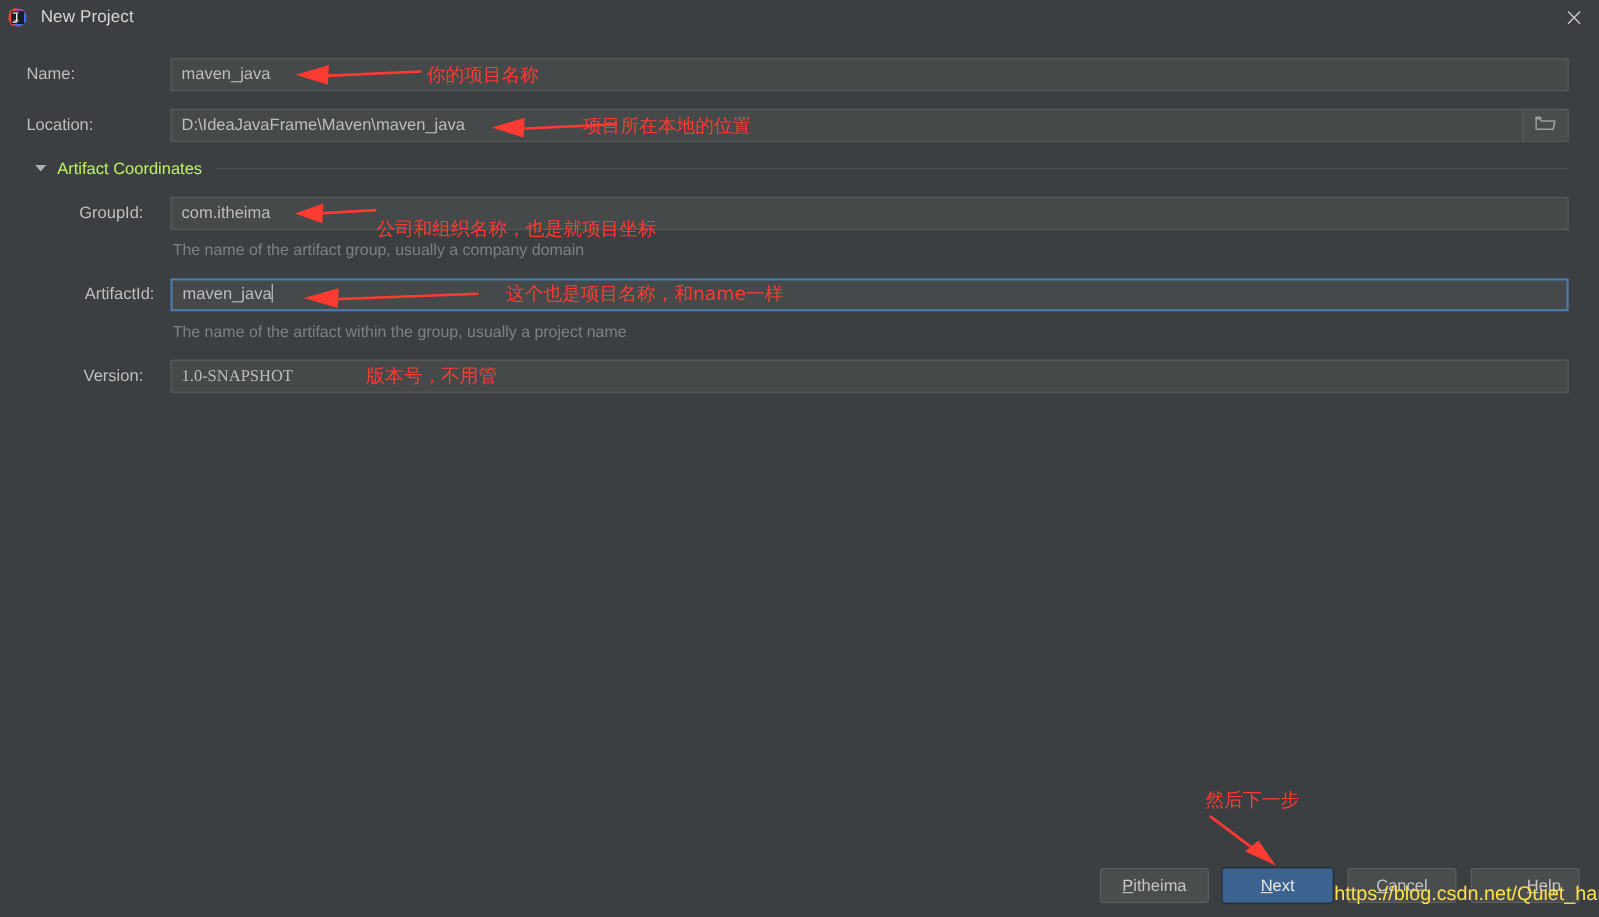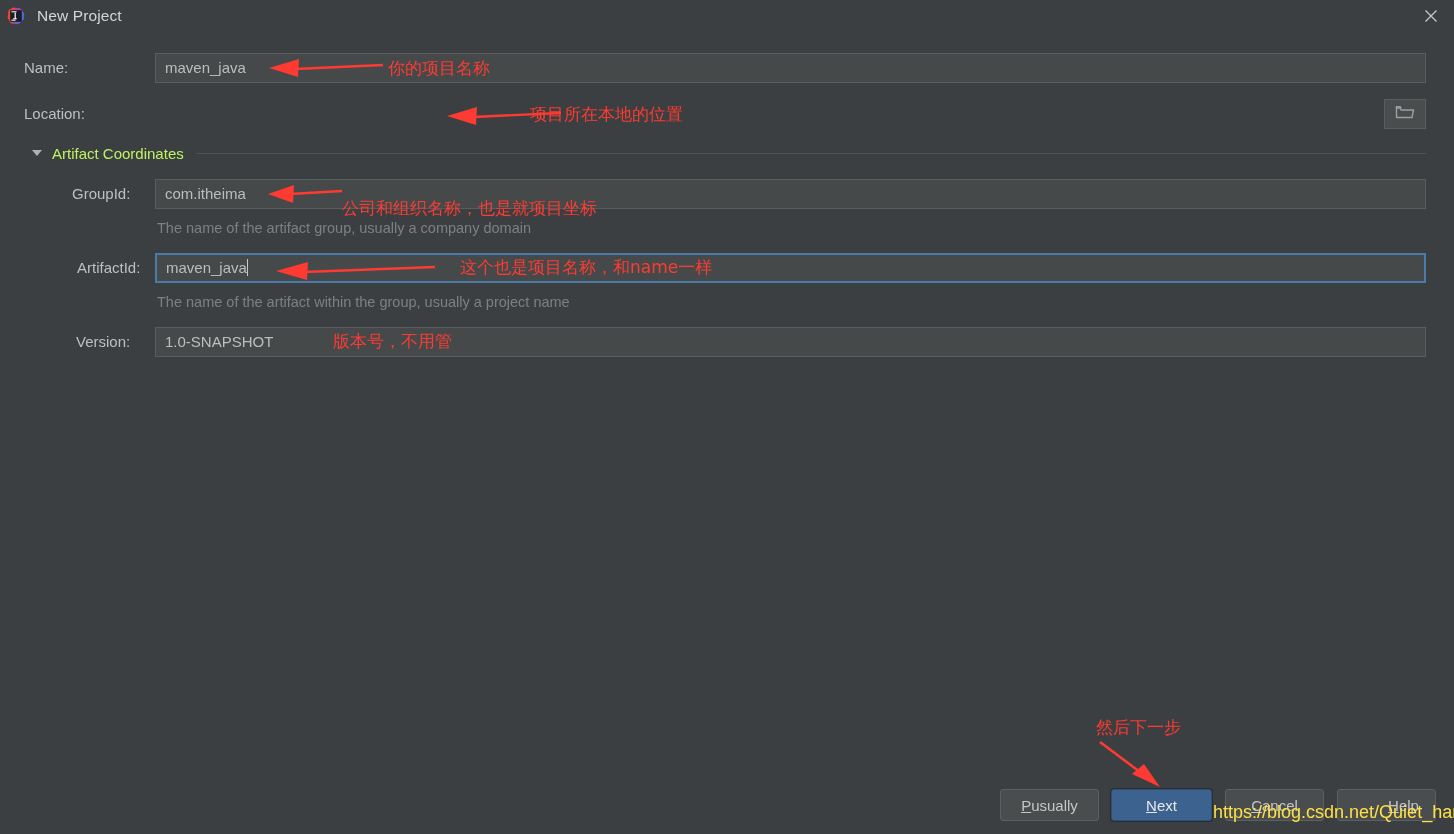--- a/index.html
+++ b/index.html
@@ -235,20 +235,21 @@
 
 <div class="form">
 
   <div class="row" style="top:21px;">
     <span class="lbl" style="left:24px; top:0;">Name:</span>
     <div class="field" style="left:155px; top:0; width:1271px;">maven_java</div>
   </div>
 
   <div class="row" style="top:67px;">
     <span class="lbl" style="left:24px; top:0;">Location:</span>
+    <div class="field" style="left:155px; top:0; width:1271px;">D:\IdeaJavaFrame\Maven\maven_java</div>
     <div class="browse-btn" style="left:1384px; top:0;">
       <span>
         <svg width="20" height="16" viewBox="0 0 20 16">
           <path d="M1.5 3 L1.5 13.5 L17 13.5 L18.5 6 L6 6 L5 4 L1.5 4 Z" fill="none" stroke="#9aa0a2" stroke-width="1.4" stroke-linejoin="round"></path>
           <path d="M1.5 4.2 L1.5 2.6 L5.2 2.6 L6.2 4.4" fill="none" stroke="#9aa0a2" stroke-width="1.4" stroke-linejoin="round"></path>
         </svg>
       </span>
     </div>
   </div>
 
@@ -265,21 +266,21 @@
   <span class="hint" style="left:157px; top:188px;">The name of the artifact group, usually a company domain</span>
 
   <div class="row" style="top:221px;">
     <span class="lbl" style="left:77px; top:0;">ArtifactId:</span>
     <div class="field focused" style="left:155px; top:0; width:1271px;"><span>maven_java</span><span class="caret"></span></div>
   </div>
   <span class="hint" style="left:157px; top:262px;">The name of the artifact within the group, usually a project name</span>
 
   <div class="row" style="top:295px;">
     <span class="lbl" style="left:76px; top:0;">Version:</span>
-    <div class="field" style="left:155px; top:0; width:1271px;">1.0-SNAPSHOT</div>
+    <div class="field" style="left:155px; top:0; width:1271px;font-family:Liberation Serif, serif;">1.0-SNAPSHOT</div>
   </div>
 
 </div>
 
 <svg class="arrow" style="left:265px; top:52px;" width="120" height="30" viewBox="0 0 120 30">
   <path d="M118 13 L30 17" stroke="#fd3b32" stroke-width="2.4" fill="none"></path>
   <path d="M4 16 L34 7 L33 25 Z" fill="#fd3b32"></path>
 </svg>
 <span class="anno" style="left:388px; top:57px;">你的项目名称</span>
 
@@ -303,21 +304,21 @@
 
 <span class="anno" style="left:333px; top:330px;">版本号，不用管</span>
 
 <span class="anno" style="left:1096px; top:716px;">然后下一步</span>
 <svg class="arrow" style="left:1098px; top:740px;" width="80" height="48" viewBox="0 0 80 48">
   <path d="M2 2 L50 38" stroke="#fd3b32" stroke-width="2.6" fill="none"></path>
   <path d="M62 47 L34 34 L46 24 Z" fill="#fd3b32"></path>
 </svg>
 
 <div class="btn" style="left:1000px; top:789px; width:99px;">
-  <span><span class="mn">P</span><span>usually</span></span>
+  <span><span class="mn">P</span><span>itheima</span></span>
 </div>
 <div class="btn primary" style="left:1111px; top:789px; width:101px;text-align:right;">
   <span><span class="mn">N</span><span>ext</span></span>
 </div>
 <div class="btn" style="left:1225px; top:789px; width:99px;">
   <span><span class="mn">C</span><span>ancel</span></span>
 </div>
 <div class="btn" style="left:1337px; top:789px; width:99px;padding-left:34px;">
   <span><span class="mn">H</span><span>elp</span></span>
 </div>

